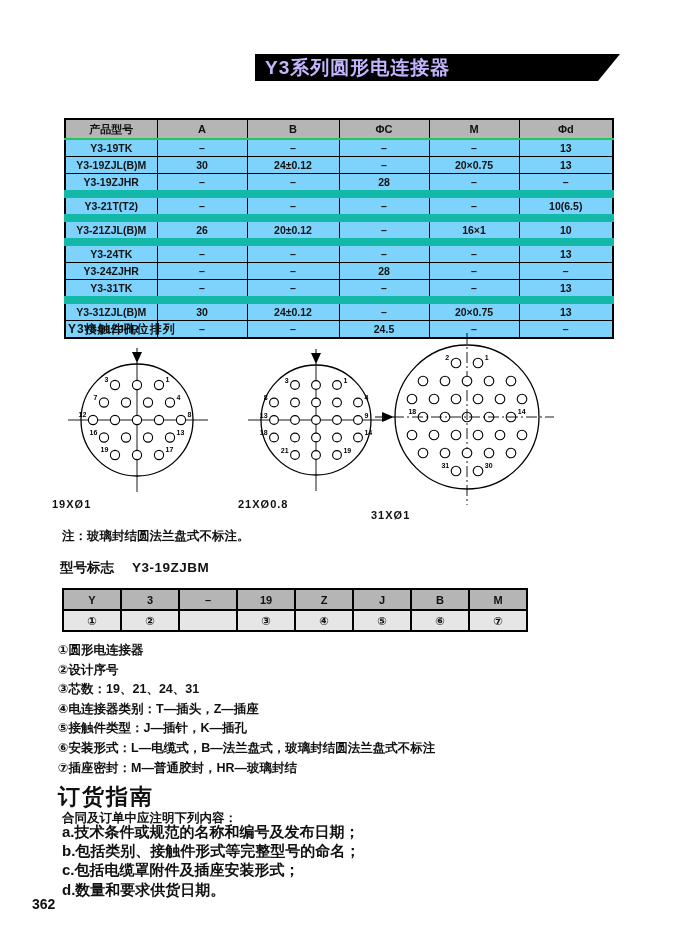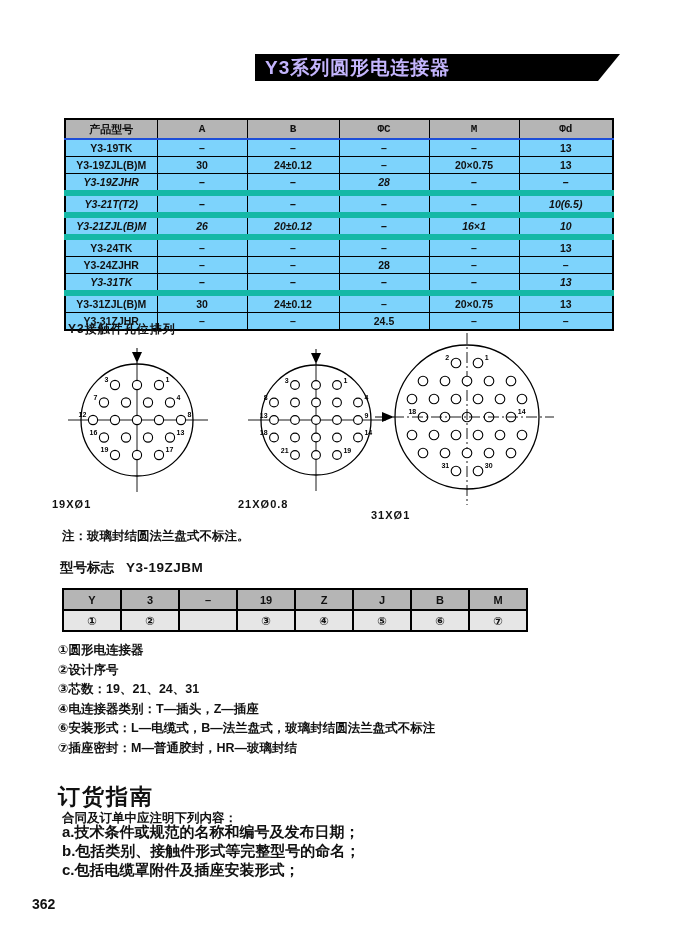--- a/index.html
+++ b/index.html
@@ -12,37 +12,37 @@
   .banner span{display:block;color:#c4b5fd;font-size:19px;font-weight:700;line-height:27px;
                padding-left:10px;letter-spacing:1px;}
 
   
   .spec-wrap{position:absolute;left:64px;top:118px;}
   table.spec{border-collapse:collapse;table-layout:fixed;width:548px;border:2px solid #000;}
   table.spec th,table.spec td{border:1px solid #000;text-align:center;padding:0;
         font-size:10.5px;font-weight:700;height:16px;overflow:hidden;white-space:nowrap;}
   table.spec thead th{background:#b5b5b5;height:18px;font-size:11px;}
   table.spec tbody td{background:#7dd3fc;}
-  table.spec thead tr{border-bottom:2px solid #1d4ed8;font-family:Liberation Mono, monospace;}
-  table.spec tr.gend{border-bottom:6px solid #14b8a6;font-style:italic;}
+  table.spec thead tr{border-bottom:2px solid #22c55e;}
+  table.spec tr.gend{border-bottom:8px solid #14b8a6;}
 
   .sec-title{position:absolute;left:68px;top:321px;font-size:12px;font-weight:700;letter-spacing:1px;}
 
   
   .diag{position:absolute;}
   .diag svg{display:block;}
   .diag .cap{font-size:11px;font-weight:700;margin-top:-2px;letter-spacing:1px;}
   #d1{left:52px;top:348px;width:175px;}
   #d2{left:238px;top:348px;width:160px;}
   #d3{left:371px;top:325px;width:200px;}
 
   .note{position:absolute;left:62px;top:528px;font-size:12.5px;font-weight:700;}
 
   .model-line{position:absolute;left:60px;top:559px;font-size:13.5px;font-weight:700;}
-  .model-line b{margin-left:12px;letter-spacing:.5px;}
+  .model-line b{margin-left:18px;letter-spacing:.5px;}
 
   
   .code-wrap{position:absolute;left:62px;top:588px;}
   table.code{border-collapse:collapse;table-layout:fixed;width:466px;border:2px solid #000;}
   table.code td{border:2px solid #000;text-align:center;height:19px;padding:0;
                 font-size:11px;font-weight:700;}
   table.code tr.hd td{background:#b5b5b5;border-bottom:1px solid #000;}
   table.code tr.rf td{background:#e6e6e6;font-size:11.5px;}
 
   .legend{position:absolute;left:58px;top:641px;font-size:12.5px;font-weight:700;}
@@ -330,26 +330,28 @@
           </tr>
       </tbody>
     </table>
   </div>
 
   <div class="legend">
       <div>①圆形电连接器</div>
       <div>②设计序号</div>
       <div>③芯数：19、21、24、31</div>
       <div>④电连接器类别：T—插头，Z—插座</div>
+      <div>⑤接触件类型：J—插针，K—插孔</div>
       <div>⑥安装形式：L—电缆式，B—法兰盘式，玻璃封结圆法兰盘式不标注</div>
       <div>⑦插座密封：M—普通胶封，HR—玻璃封结</div>
     </div>
 
   <div class="order-title">订货指南</div>
   <div class="order-intro">合同及订单中应注明下列内容：</div>
   <div class="order-items">
       <div>a.技术条件或规范的名称和编号及发布日期；</div>
       <div>b.包括类别、接触件形式等完整型号的命名；</div>
       <div>c.包括电缆罩附件及插座安装形式；</div>
+      <div>d.数量和要求供货日期。</div>
     </div>
 
   <div class="pageno">362</div>
 </div>
 
 </body></html>

